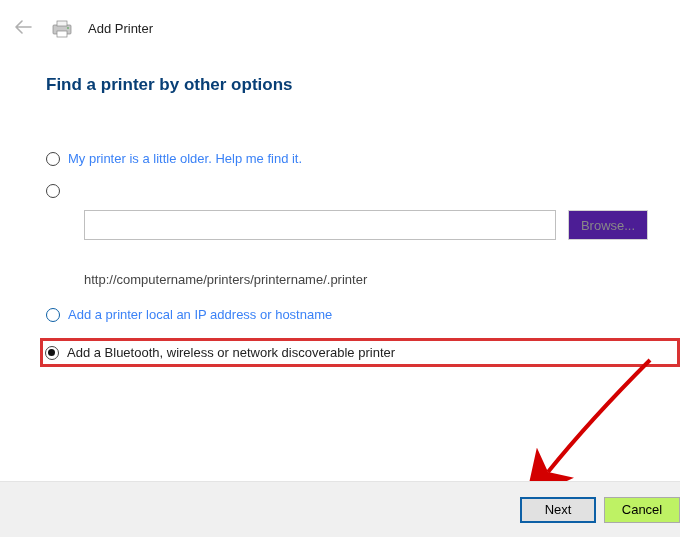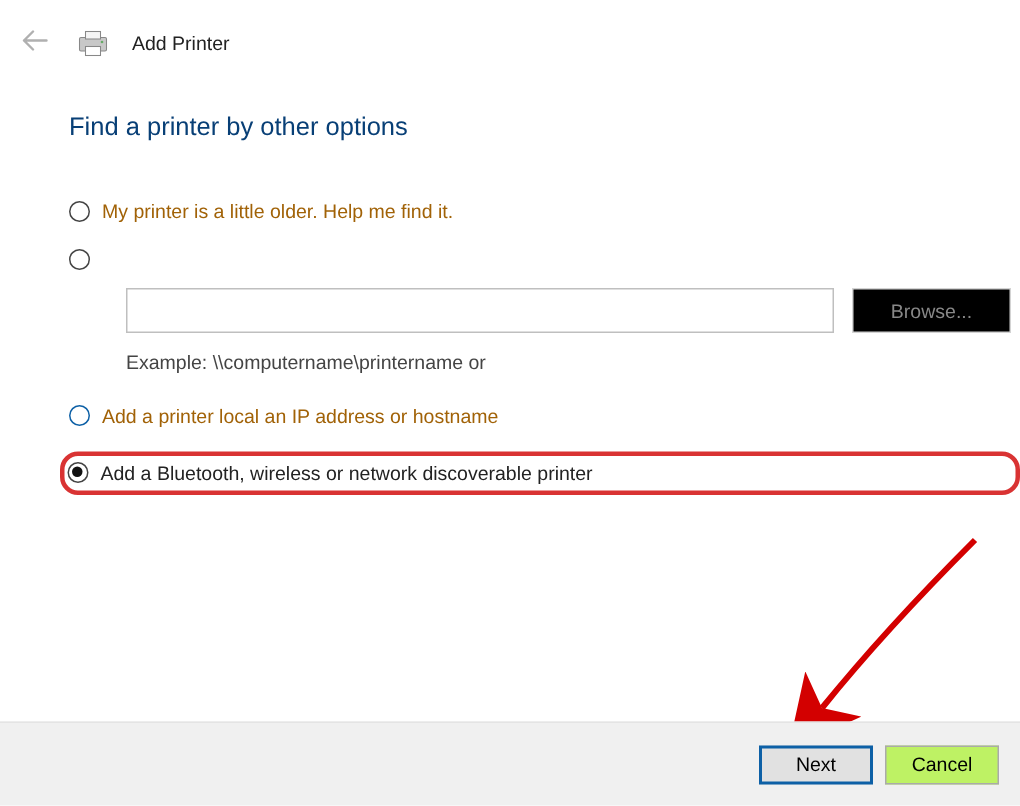--- a/index.html
+++ b/index.html
@@ -29,39 +29,39 @@
     .title {
       font-size: 13px;
       color: #222;
     }
     .main {
       padding: 28px 0 0 46px;
     }
     .heading {
       color: #083f76;
       font-size: 17px;
-      font-weight: 400;
-      margin-bottom: 36px;
+      font-weight: 700;
+      margin-bottom: 54px;
     }
     .option-group {
       display: flex;
       flex-direction: column;
       gap: 0;
     }
     .option-row {
       display: flex;
       align-items: center;
       gap: 8px;
       margin-bottom: 14px;
       padding: 2px 0;
     }
     .option-row label {
       cursor: pointer;
       font-size: 13px;
-      color: #a16207;
+      color: #3b82f6;
     }
     input[type="radio"] {
       appearance: none;
       -webkit-appearance: none;
       width: 14px;
       height: 14px;
       border: 1.5px solid #444;
       border-radius: 50%;
       position: relative;
       cursor: pointer;
@@ -94,55 +94,54 @@
       width: 472px;
       height: 30px;
       border: 1px solid #bfbfbf;
       padding: 0 6px;
       font-family: inherit;
       font-size: 13px;
       background: #fff;
     }
     .text-input:disabled { background: #fff; color: #999; }
     .browse-btn {
-      width: 106px;
-      background: #000000;
+      width: 80px;
+      background: #4c1d95;
       border: 1px solid #d3d3d3;
       color: #888;
       font-family: inherit;
       font-size: 13px;
       cursor: default;
     }
     .example {
       font-size: 13px;
       color: #444;
       line-height: 1.5;
     }
     .highlight-box {
       border: 3px solid #d93333;
-      border-radius: 12px;
+      border-radius: 0;
       padding: 4px 6px 4px 2px;
       margin-left: -6px;
       display: inline-flex;
       align-items: center;
       gap: 8px;
       margin-bottom: 14px;
     }
     .footer {
       position: absolute;
       bottom: 0;
       left: 0;
       right: 0;
       height: 56px;
       background: #f0f0f0;
       border-top: 1px solid #e4e4e4;
       display: flex;
       justify-content: flex-end;
       align-items: center;
-      padding-right: 14px;
       gap: 8px;
     }
     .btn {
       width: 76px;
       height: 26px;
       font-family: inherit;
       font-size: 13px;
       background: #bef264;
       border: 1px solid #aaaaaa;
       cursor: pointer;
@@ -189,21 +188,22 @@
     <div class="option-row">
       <input type="radio" name="opt" id="o2" style="">
     </div>
 
     <div class="subgroup">
       <div class="browse-row">
         <input type="text" class="text-input" disabled="" value="" style="">
         <button class="browse-btn" disabled="">Browse...</button>
       </div>
       <div class="example">
-        <span>Example: \\computername\printername or</span><br>
+        <br>
+        <span>http://computername/printers/printername/.printer</span>
       </div>
     </div>
 
     <div class="option-row">
       <input type="radio" name="opt" id="o3" class="blue" style="">
       <label for="o3">Add a printer local an IP address or hostname</label>
     </div>
 
     <div class="highlight-box">
       <input type="radio" name="opt" id="o4" checked="" style="">

